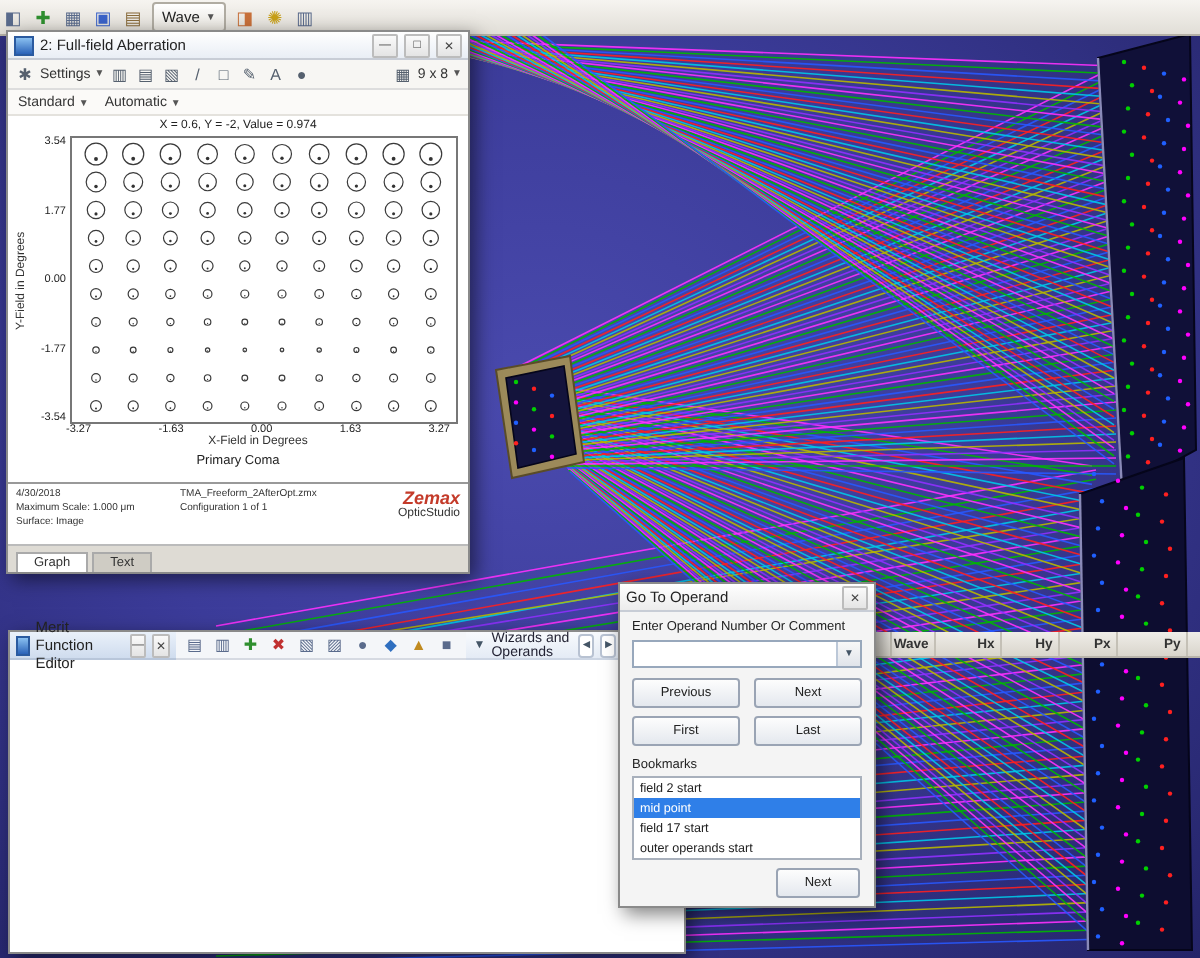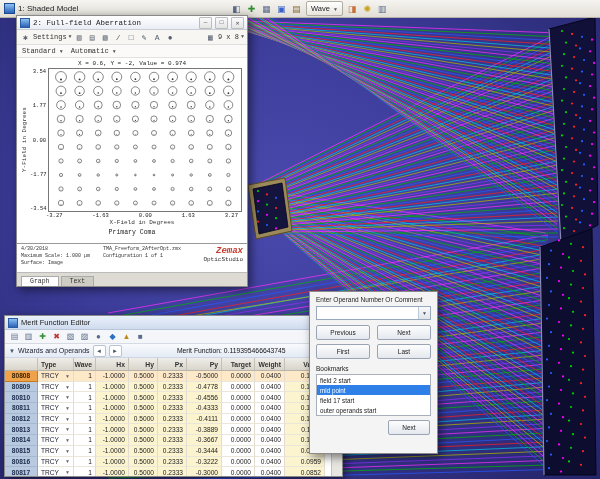--- a/index.html
+++ b/index.html
@@ -27,21 +27,21 @@
   
   .win{position:absolute;background:#fff;border:1px solid #8a8a8a;box-shadow:3px 3px 9px rgba(0,0,0,.5);}
   .wt{height:13px;display:flex;align-items:center;gap:3px;padding:0 3px;
       background:linear-gradient(#ffffff,#e9eef5);border-bottom:1px solid #c8cdd6;font-size:7.5px;color:#222;}
   .wicon{width:8px;height:8px;background:linear-gradient(#8ac0f0,#2a62b8);border:1px solid #2a5aa0;}
   .sp{flex:1;}
   .wbtn{width:11px;height:10px;font-size:6px;display:flex;align-items:center;justify-content:center;
         border:1px solid #bcbcbc;background:linear-gradient(#fafafa,#e4e4e4);color:#444;border-radius:1px;}
 
   
-  .abw{left:16px;top:15px;width:230px;height:270px;z-index:10;font-family:Liberation Mono, monospace;}
+  .abw{left:3px;top:15px;width:230px;height:270px;z-index:10;}
   .abw-tools{height:14px;display:flex;align-items:center;gap:2px;padding:0 3px;border-bottom:1px solid #ddd;
              font-size:7px;color:#333;background:#f7f6f3;}
   .abw-tools .ico{width:11px;text-align:center;font-size:8px;color:#55606e;}
   .abw-tools2{height:12px;display:flex;align-items:center;gap:8px;padding:0 5px;border-bottom:1px solid #e4e2dd;
               font-size:7px;color:#333;background:#fbfaf8;}
   .plot-head{font-size:6px;text-align:center;color:#222;height:8px;margin-top:2px;}
   .plot-row{display:flex;margin-left:4px;}
   .ylab{writing-mode:vertical-rl;transform:rotate(180deg);font-size:6px;color:#333;width:9px;text-align:center;}
   .yticks{display:flex;flex-direction:column;justify-content:space-between;font-size:5.5px;width:16px;
           text-align:right;padding-right:2px;color:#222;}
@@ -53,21 +53,21 @@
   .info-col{display:flex;flex-direction:column;gap:1px;flex:1;}
   .brand{text-align:right;width:58px;}
   .brand-top{font-size:9px;font-weight:bold;font-style:italic;color:#c43b2a;}
   .brand-bottom{font-size:6px;color:#333;}
   .abw-tabs{position:absolute;bottom:0;left:0;right:0;height:13px;background:#dedbd4;border-top:1px solid #bbb;
             display:flex;align-items:flex-end;padding-left:4px;gap:2px;}
   .tab{font-size:6.5px;padding:1px 8px;border:1px solid #aaa;border-bottom:none;background:#cfccc4;color:#333;}
   .tab.active{background:#fff;}
 
   
-  .mfe{left:4px;top:315px;width:337px;height:160px;z-index:10;display:flex;flex-direction:column;}
+  .mfe{left:4px;top:315px;width:337px;height:160px;z-index:10;display:flex;flex-direction:row;}
   .mfe .wt{background:linear-gradient(#eaf1fa,#cfdcee);border-bottom:1px solid #b8c6da;}
   .mfe-tools{height:13px;display:flex;gap:3px;align-items:center;padding:0 4px;background:#f4f6f9;
              border-bottom:1px solid #d6dae2;}
   .mfe-tools .ico{width:11px;text-align:center;font-size:8px;}
   .mfe-sec{height:13px;display:flex;align-items:center;gap:3px;background:linear-gradient(#f8fafd,#e4ebf5);
            border-bottom:1px solid #cdd6e4;font-size:7px;padding:0 4px;color:#223;}
   .mfe-sec .merit{flex:1;text-align:center;font-size:6.8px;color:#111;}
   .navbtn{width:11px;height:10px;border:1px solid #b8c2d2;background:#fff;font-size:6px;display:flex;
           align-items:center;justify-content:center;border-radius:2px;color:#456;}
   .chev{font-size:6px;color:#456;}
@@ -485,24 +485,20 @@
           <circle cx="267" cy="197.8" r="1.1" fill="#ff00ff"></circle>
           <circle cx="276" cy="201.2" r="1.1" fill="#00d000"></circle>
           <circle cx="258" cy="204.6" r="1.1" fill="#ff2020"></circle>
           <circle cx="267" cy="208" r="1.1" fill="#2060ff"></circle>
           <circle cx="276" cy="211.4" r="1.1" fill="#ff00ff"></circle>
         </g>
     </svg>
   </div>
 
   <div class="topbar">
-    <div class="tb-title">
-      <span class="tb-appicon"></span>
-      <span>1: Shaded Model</span>
-    </div>
     <div class="tb-tools">
       <span id="tbicons1" style="display:flex;gap:2px;">
           <span class="tbi" style="color: rgb(90, 107, 140);">◧</span>
           <span class="tbi" style="color: rgb(47, 143, 47);">✚</span>
           <span class="tbi" style="color: rgb(90, 107, 140);">▦</span>
           <span class="tbi" style="color: rgb(58, 98, 200);">▣</span>
           <span class="tbi" style="color: rgb(138, 108, 60);">▤</span>
         </span>
       <span class="tb-dd">
         <span>Wave</span>
@@ -963,20 +959,25 @@
             <div class="mc c-value">0.0852</div>
           </div>
         </div>
       <div class="vscroll">
         <div class="vthumb"></div>
       </div>
     </div>
   </div>
 
   <div class="win gtd">
+    <div class="wt">
+      <span>Go To Operand</span>
+      <span class="sp"></span>
+      <span class="wbtn">✕</span>
+    </div>
     <div class="gtd-body">
       <span>Enter Operand Number Or Comment</span>
       <div class="combo">
         <span class="cfield"></span>
         <span class="cbtn">▼</span>
       </div>
       <div class="btnrow">
         <div class="btn">Previous</div>
         <div class="btn">Next</div>
       </div>

